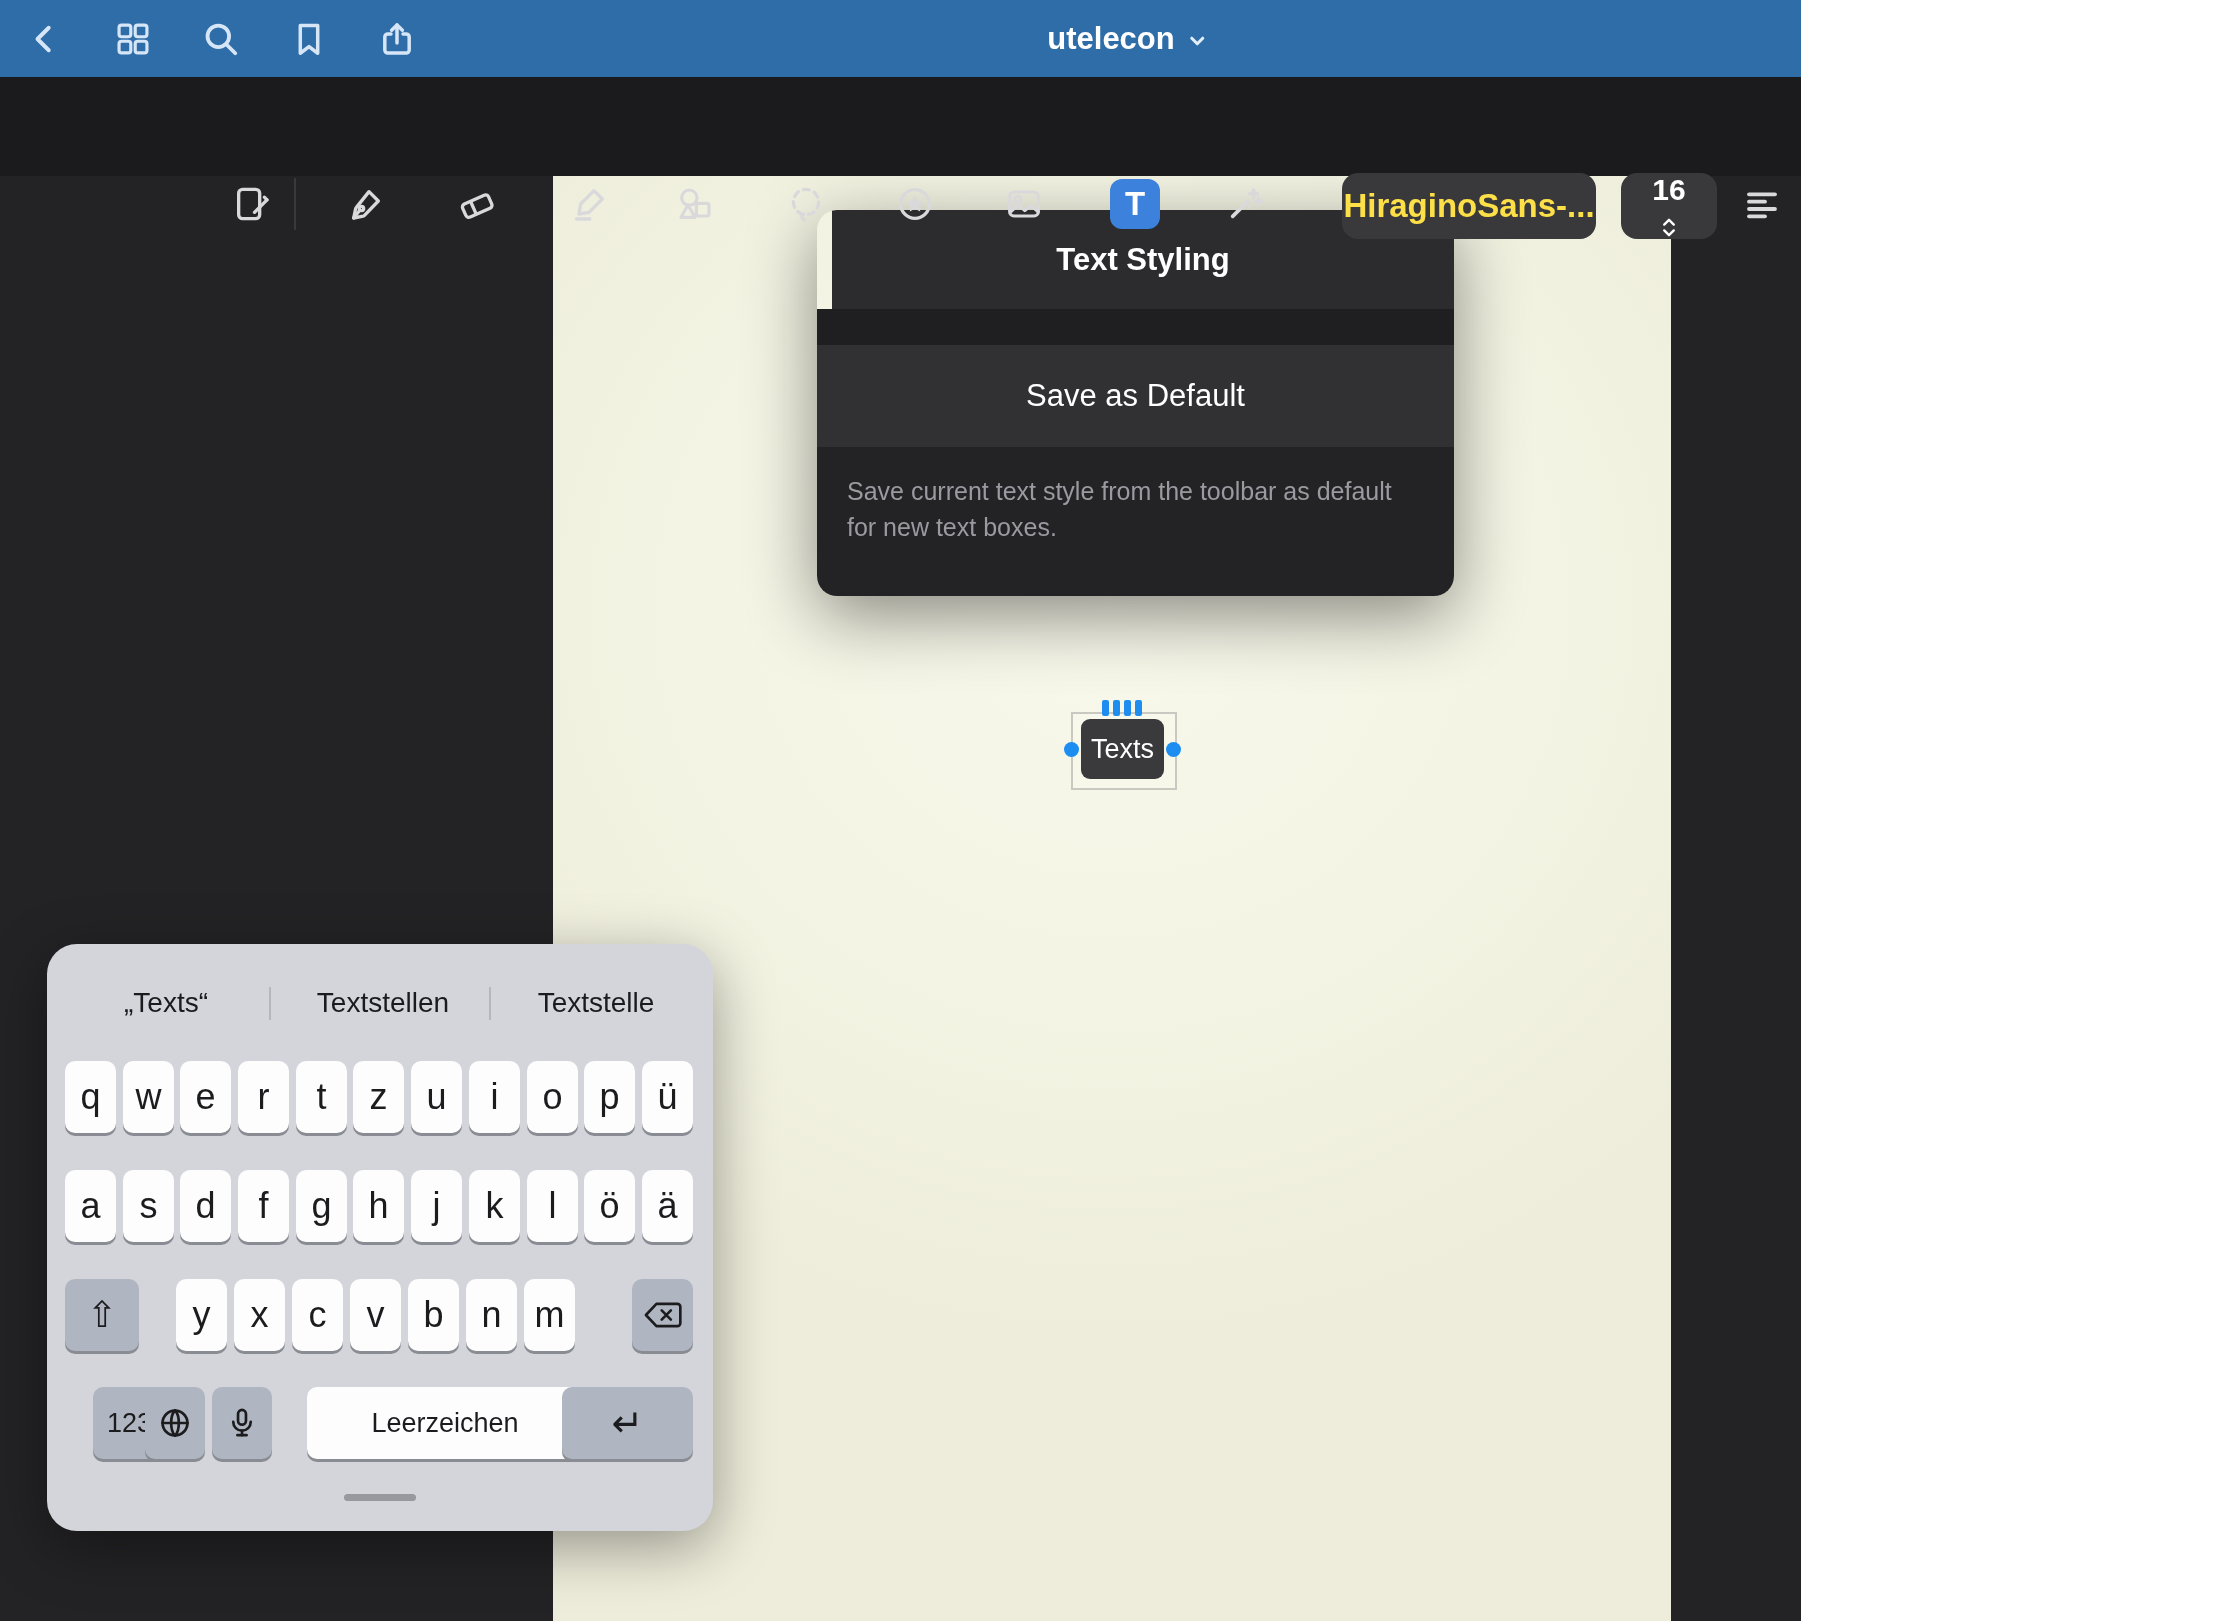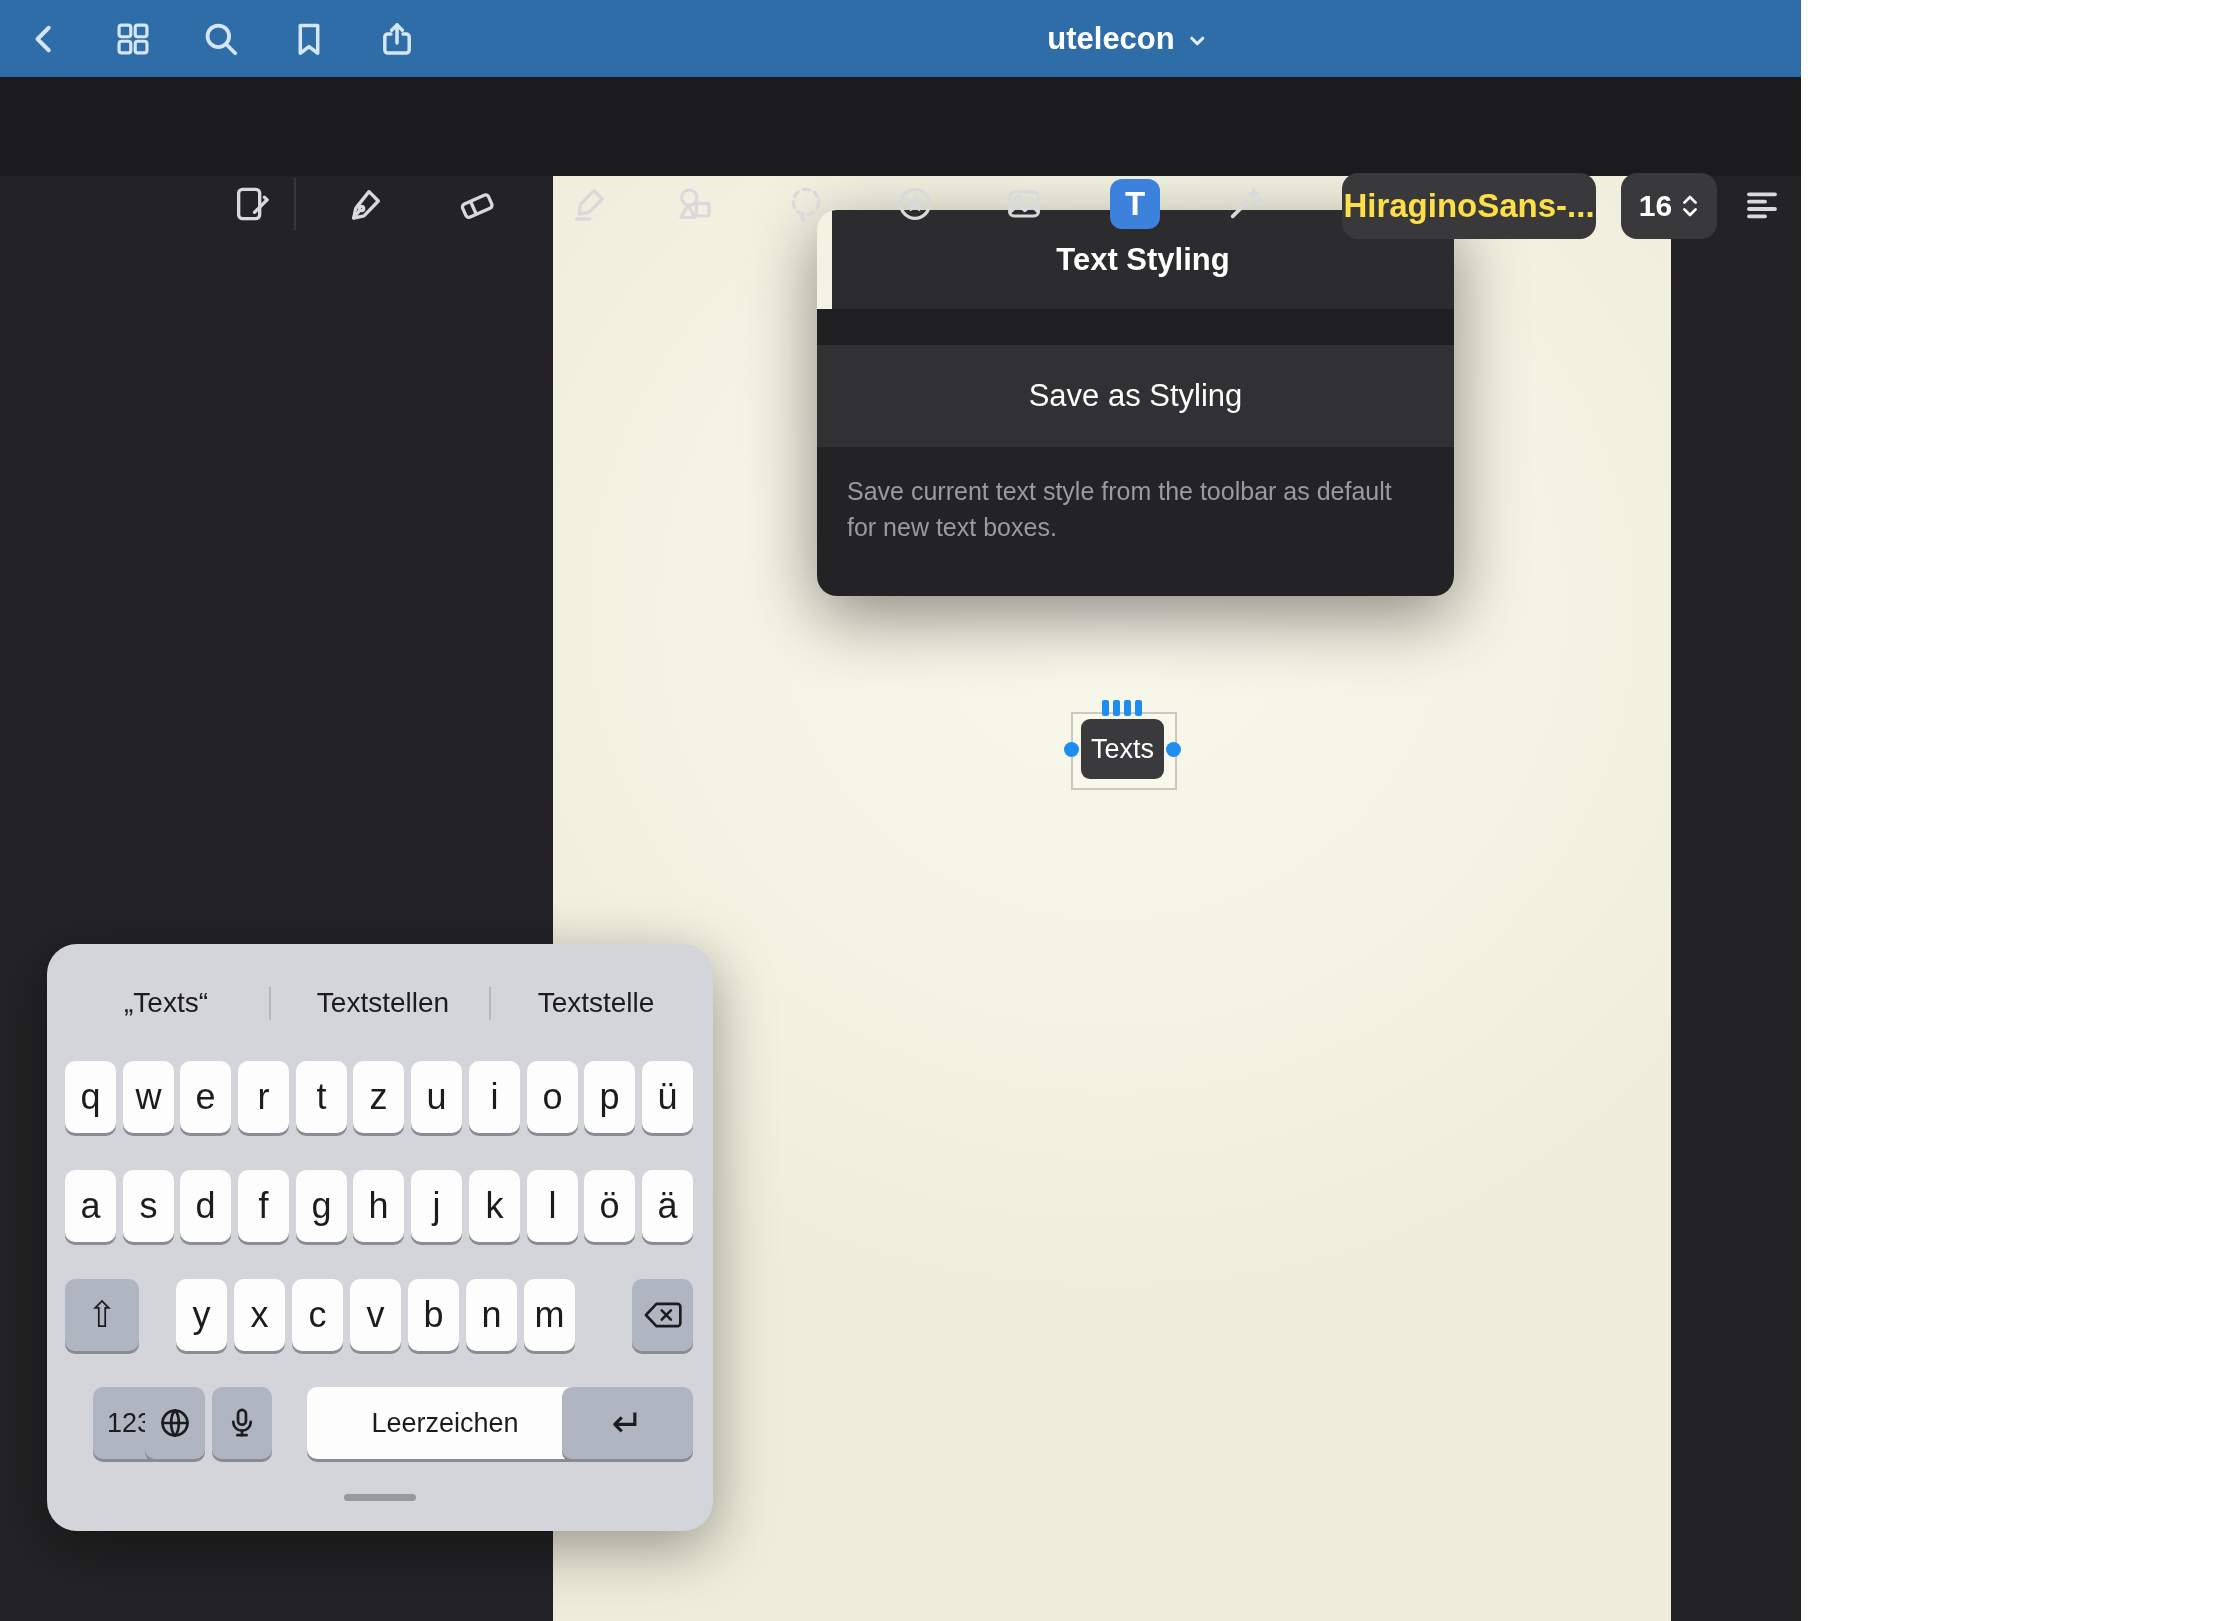--- a/index.html
+++ b/index.html
@@ -19,21 +19,21 @@
 
   
   .toolbar{position:absolute;left:0;top:77px;width:2224px;height:99px;background:#1b1b1d;z-index:50;}
   .tool{position:absolute;top:103px;width:48px;height:48px;display:flex;align-items:center;justify-content:center;color:#d9d9db;}
   .tool-sep{position:absolute;left:294px;top:101px;width:2px;height:52px;background:#39393b;}
   .text-tool{position:absolute;left:1110px;top:102px;width:50px;height:50px;background:#3c82dd;border-radius:12px;
              color:#ffffff;font-size:33px;font-weight:bold;display:flex;align-items:center;justify-content:center;}
   .font-button{position:absolute;left:1342px;top:96px;width:254px;height:66px;background:#39393b;border-radius:16px;
                color:#fde047;font-size:33px;font-weight:600;display:flex;align-items:center;justify-content:center;}
   .size-stepper{position:absolute;left:1621px;top:96px;width:96px;height:66px;background:#39393b;border-radius:16px;
-                color:#ffffff;display:flex;align-items:center;justify-content:center;gap:9px;}
+                color:#ffffff;display:flex;align-items:center;justify-content:center;gap:9px;flex-direction:column;}
   .size-value{font-size:30px;font-weight:bold;}
   .color-swatch{position:absolute;left:1816px;top:105px;width:44px;height:44px;border-radius:50%;background:#ffffff;
                 box-shadow:inset 0 0 0 2px #e3e3e5;}
   .slot-placeholder{position:absolute;left:1891px;top:103px;width:48px;height:48px;border-radius:10px;background:#252527;}
   .style-presets{position:absolute;left:1976px;top:102px;width:50px;height:50px;border-radius:12px;background:#e9e9eb;
                  color:#1c1c1e;font-size:30px;font-weight:bold;display:flex;align-items:center;justify-content:center;}
   .heart-badge{position:absolute;top:-14px;right:-10px;color:#41c7f4;font-size:28px;line-height:1;}
 
   
   .canvas-area{position:absolute;left:0;top:176px;width:2224px;height:1445px;background:#232325;}
@@ -265,21 +265,21 @@
   <div class="tb-box">
     <span>Texts</span>
   </div>
   <div class="tb-handle" style="left:1064px;top:742px"></div>
   <div class="tb-handle" style="left:1166px;top:742px"></div>
 
   <div class="pop-arrow"></div>
   <div class="popover">
     <div class="pop-title">Text Styling</div>
     <div class="pop-band"></div>
-    <div class="pop-save">Save as Styling</div>
+    <div class="pop-save">Save as Default</div>
     <div class="pop-desc">Save current text style from the toolbar as default for new text boxes.</div>
   </div>
 
   <div class="keyboard">
     <div class="suggestions">
       <div class="sug" style="left:119px">„Texts“</div>
       <div class="sug-sep" style="left:222px"></div>
       <div class="sug" style="left:336px">Textstellen</div>
       <div class="sug-sep" style="left:442px"></div>
       <div class="sug" style="left:549px">Textstelle</div>

